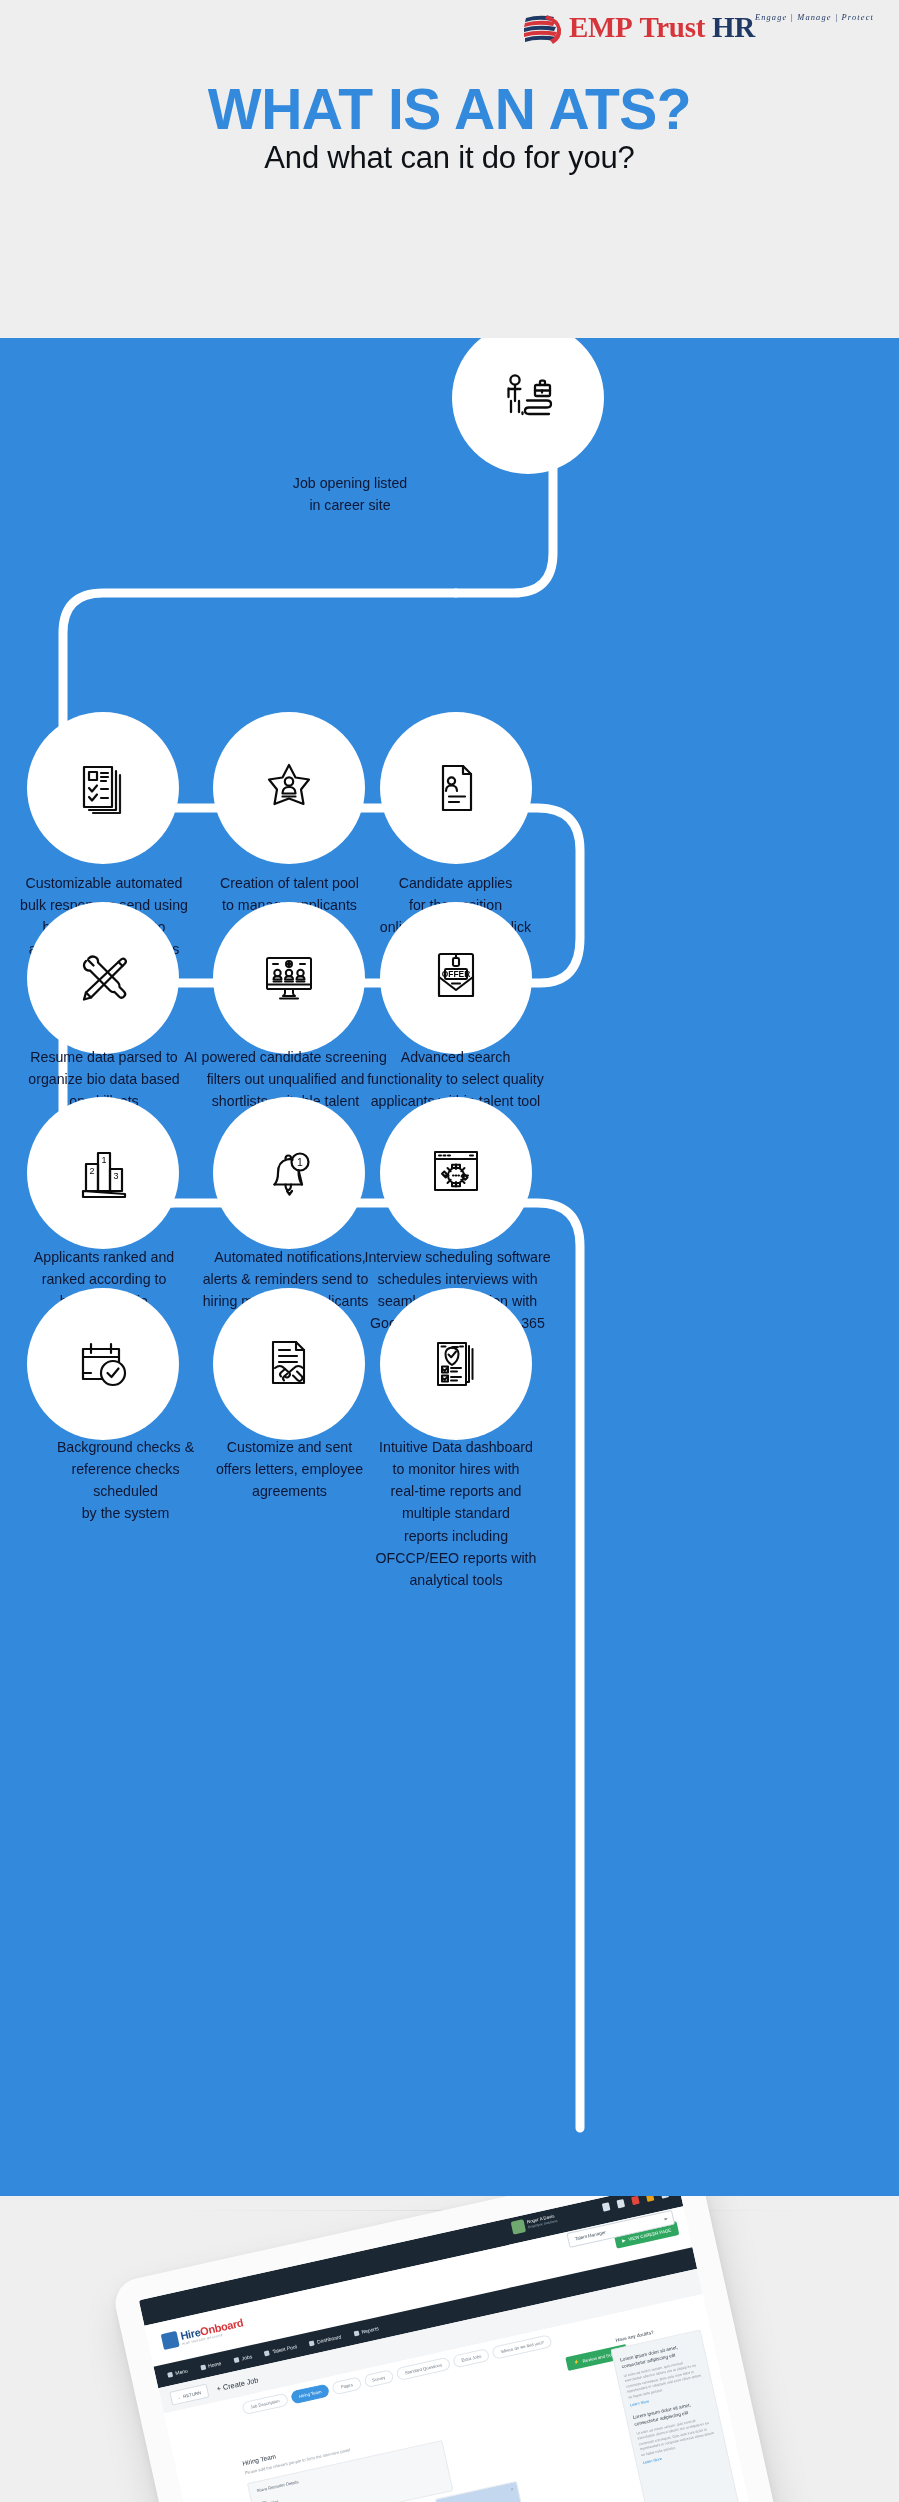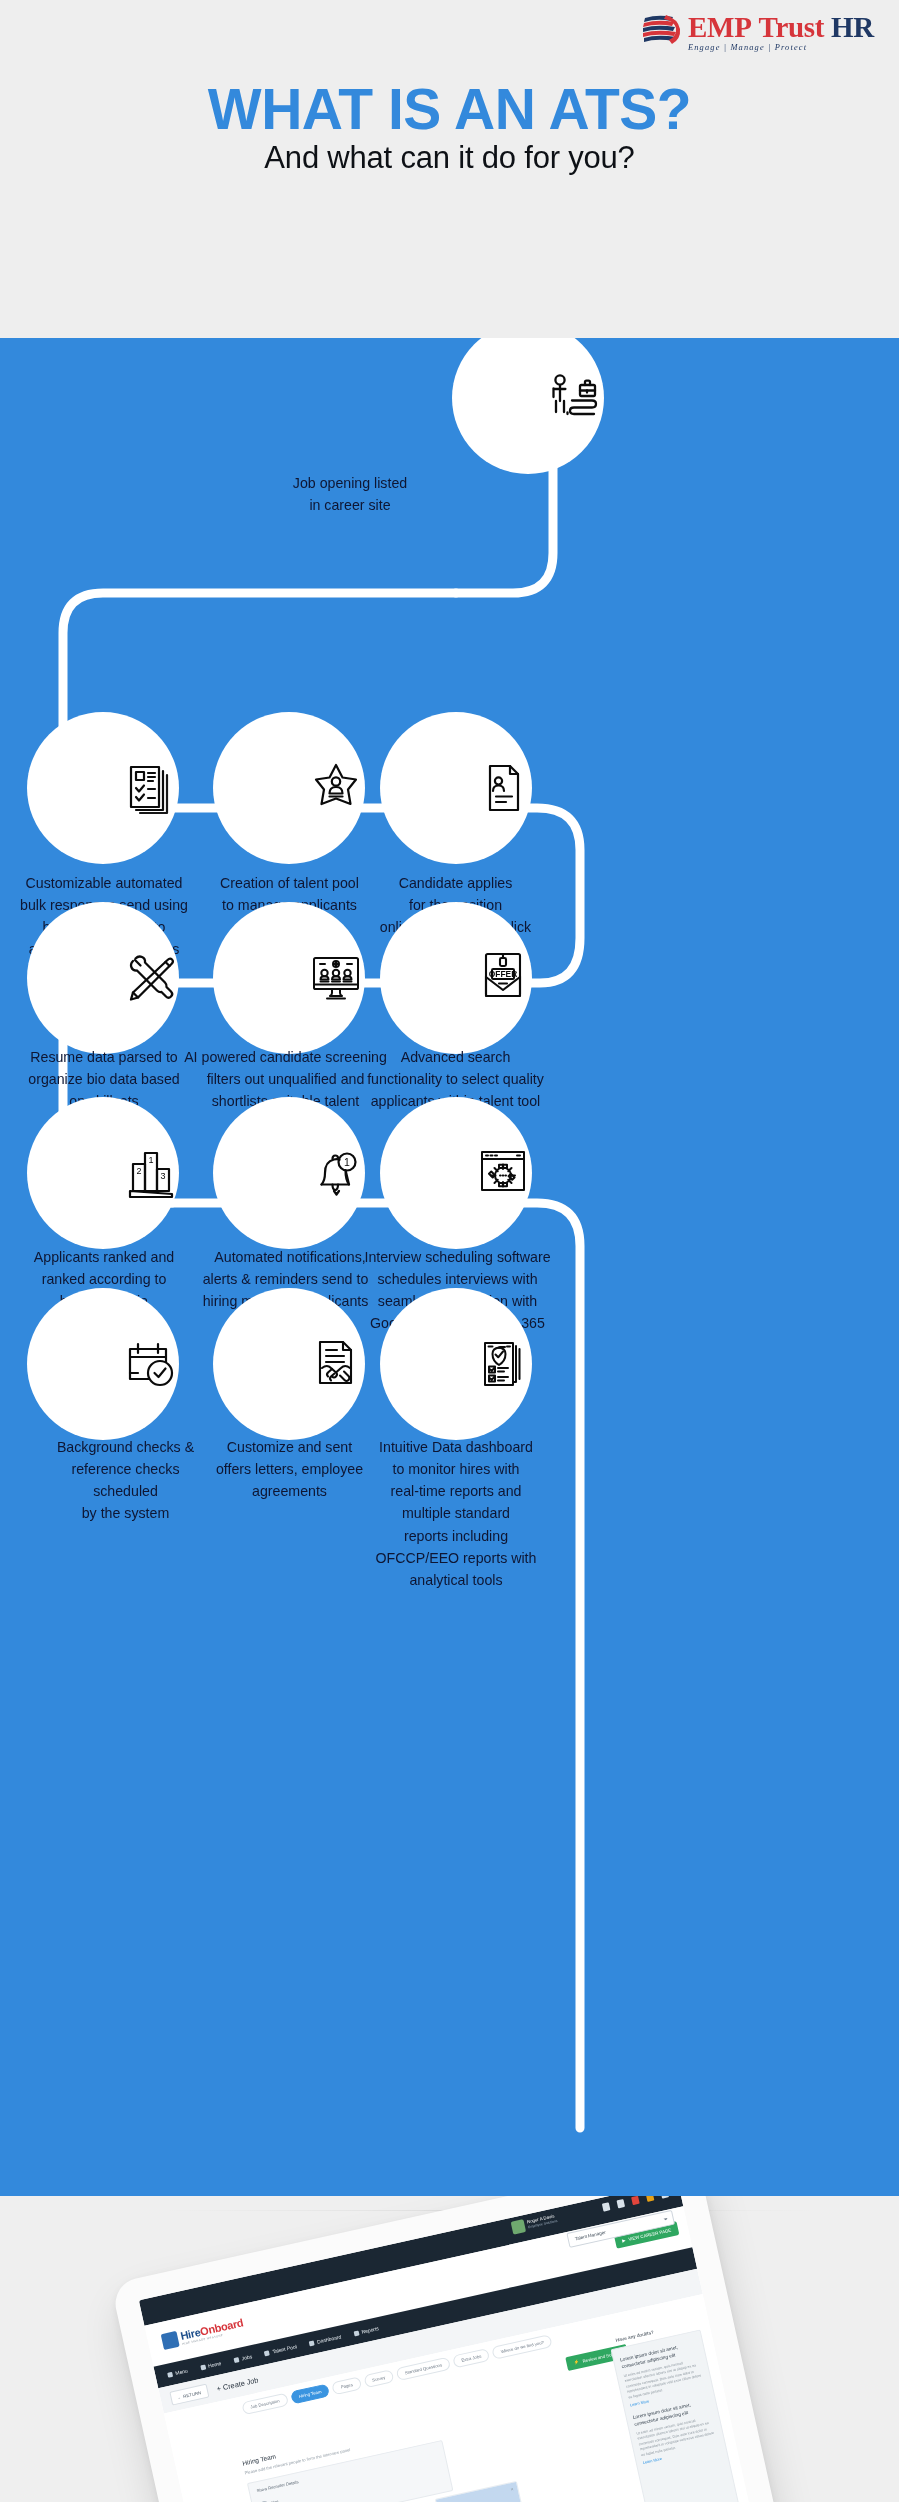--- a/index.html
+++ b/index.html
@@ -32,21 +32,21 @@
     align-items:flex-start;
   }
   .logo-mark{
     width:42px;height:36px;
     margin-right:4px;
     position:relative;
     flex:0 0 auto;
   }
   .logo-text-block{
     display:flex;
-    flex-direction:column;
+    flex-direction:row;
     align-items:flex-start;
   }
   .logo-line1{
     font-family:"Liberation Serif", serif;
     font-weight:bold;
     font-size:29px;
     line-height:30px;
     letter-spacing:-0.3px;
     white-space:nowrap;
   }
@@ -98,21 +98,21 @@
     width:899px;height:1858px;
   }
 
   .node{
     position:absolute;
     width:152px;height:152px;
     border-radius:50%;
     background:#ffffff;
     display:flex;
     align-items:center;
-    justify-content:flex-end;
+    justify-content:center;
   }
   .node svg{display:block;}
 
   .cap{
     position:absolute;
     color:#0e1633;
     font-size:14.2px;
     line-height:1.56;
     text-align:center;
     width:215px;

